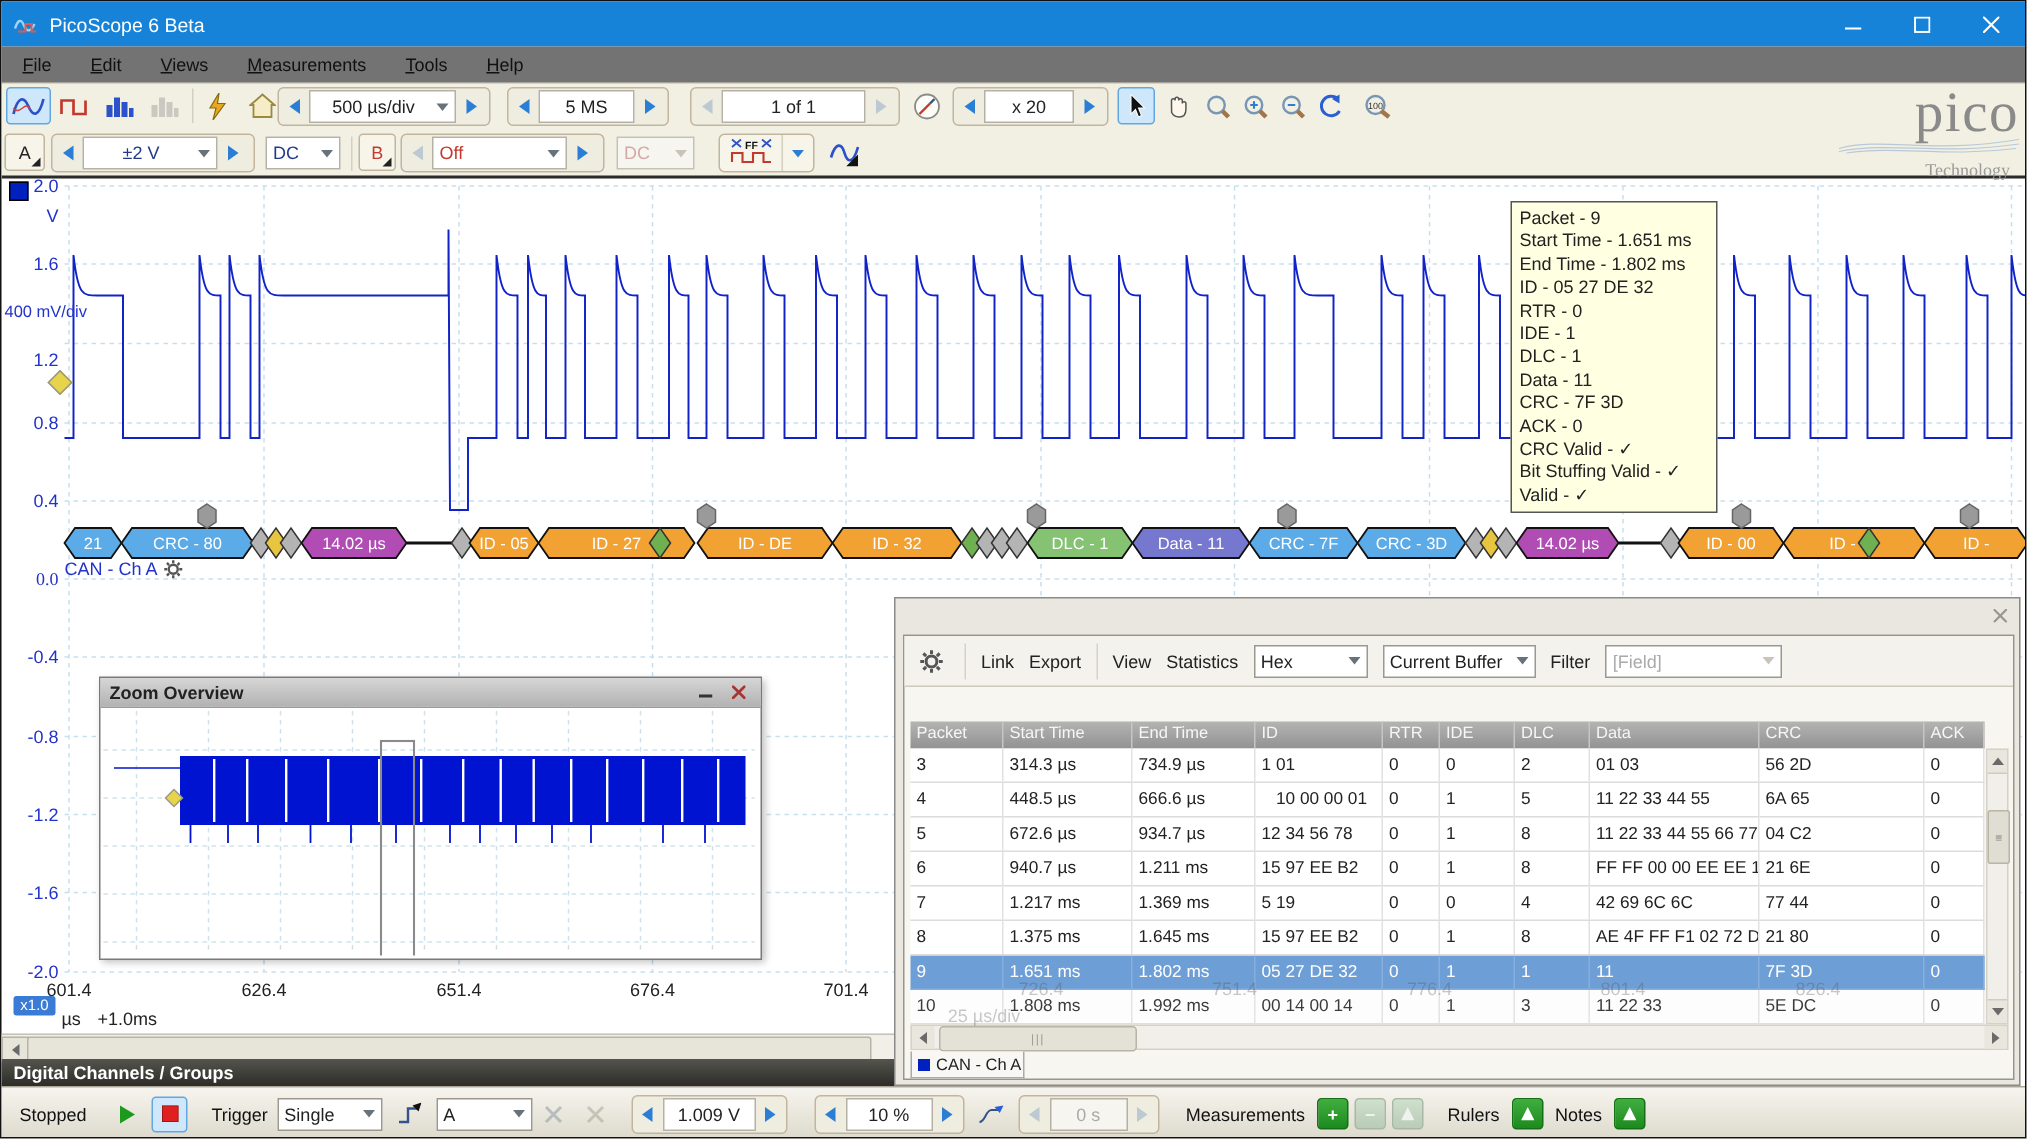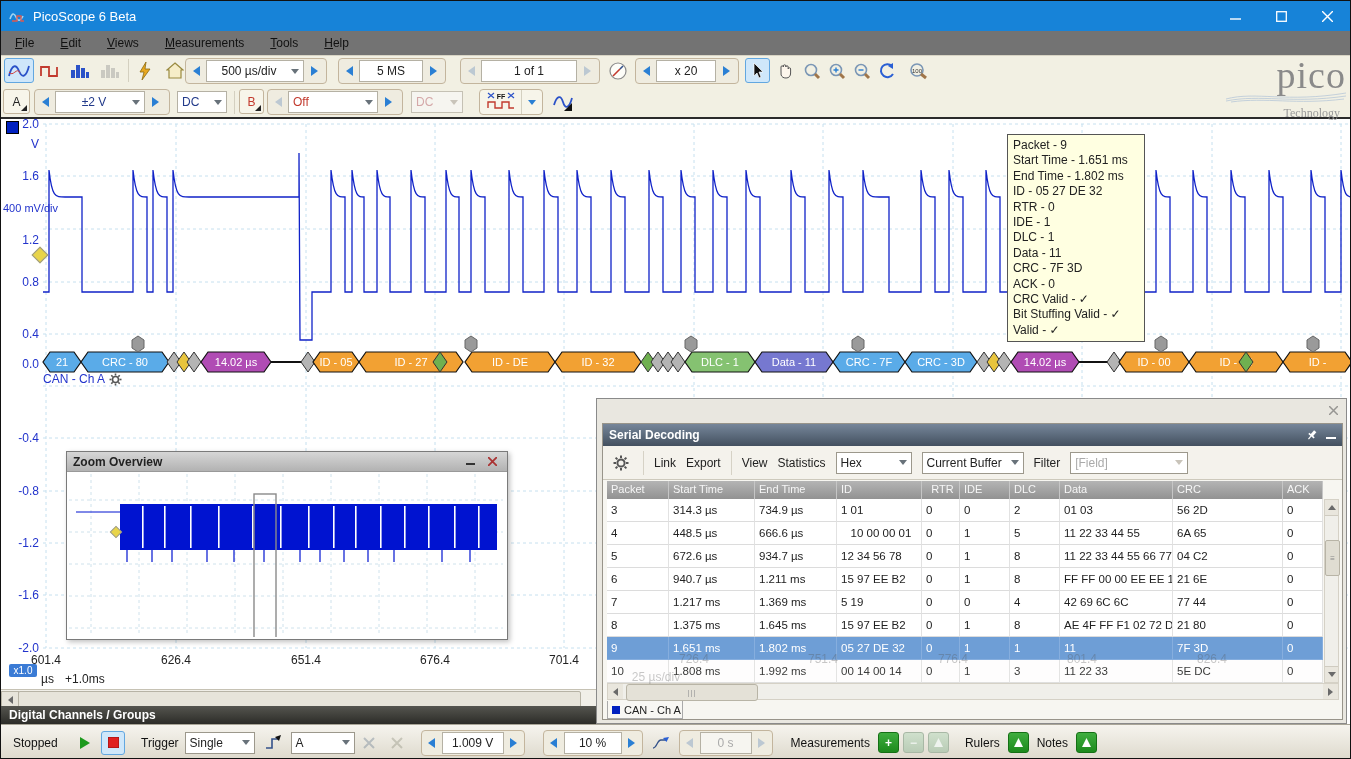--- a/index.html
+++ b/index.html
@@ -430,21 +430,21 @@
       <polygon points="857,218 863,222 863,230 857,234 851,230 851,222" fill="#9a9a9a" stroke="#666"></polygon>
       <polygon points="1160,218 1166,222 1166,230 1160,234 1154,230 1154,222" fill="#9a9a9a" stroke="#666"></polygon>
       <polygon points="1312,218 1318,222 1318,230 1312,234 1306,230 1306,222" fill="#9a9a9a" stroke="#666"></polygon>
     </svg>
   <div class="abs" id="yticks">
       <span class="ytick" style="left: 4px; top: 116px;">2.0</span>
       <span class="ytick" style="left: 4px; top: 168px;">1.6</span>
       <span class="ytick" style="left: 4px; top: 232px;">1.2</span>
       <span class="ytick" style="left: 4px; top: 274px;">0.8</span>
       <span class="ytick" style="left: 4px; top: 326px;">0.4</span>
-      <span class="ytick" style="left: 4px; top: 356px;">0.0</span>
+      <span class="ytick" style="left: 4px; top: 378px; font-family: Liberation Serif, serif;">0.0</span>
       <span class="ytick" style="left: 4px; top: 430px;">-0.4</span>
       <span class="ytick" style="left: 4px; top: 483px;">-0.8</span>
       <span class="ytick" style="left: 4px; top: 535px;">-1.2</span>
       <span class="ytick" style="left: 4px; top: 587px;">-1.6</span>
       <span class="ytick" style="left: 4px; top: 640px;">-2.0</span>
     </div>
   <div class="abs" id="xticks">
       <span class="xtick" style="left: 45px; top: 652px;">601.4</span>
       <span class="xtick" style="left: 175px; top: 652px;">626.4</span>
       <span class="xtick" style="left: 305px; top: 652px;">651.4</span>
@@ -563,33 +563,20 @@
         <rect x="45" y="56" width="8" height="8" fill="#e8d44a" stroke="#998" transform="rotate(45 49 60)"></rect>
         <rect x="187" y="22" width="22" height="158" fill="none" stroke="#8a8a8a" stroke-width="1.4"></rect>
       </svg>
   </div>
 
   <div class="abs" id="serialframe">
     <span id="serialclose"><svg width="9" height="9">
           <path d="M0 0 L9 9 M9 0 L0 9" stroke="#555" stroke-width="1.5"></path>
         </svg></span>
     <div id="serialwin">
-      <div id="sd-title">
-        <span class="t">Serial Decoding</span>
-        <svg width="12" height="12" style="margin-right:8px">
-            <g transform="rotate(40 6 6)">
-              <rect x="4.5" y="1" width="3" height="6" fill="#fff"></rect>
-              <rect x="2.5" y="6" width="7" height="1.6" fill="#fff"></rect>
-              <line x1="6" y1="7.6" x2="6" y2="11.5" stroke="#fff" stroke-width="1.2"></line>
-            </g>
-          </svg>
-        <svg width="10" height="10">
-            <line x1="0" y1="8" x2="10" y2="8" stroke="#fff" stroke-width="2"></line>
-          </svg>
-      </div>
       <div id="sd-toolbar">
         <span style="width:24px;height:24px;display:flex;align-items:center;justify-content:center">
           <svg width="16" height="16">
               <circle cx="8" cy="8" r="3.6" fill="none" stroke="#555" stroke-width="2"></circle>
               <g stroke="#555" stroke-width="2">
                 <line x1="8" y1="0.5" x2="8" y2="3"></line>
                 <line x1="8" y1="13" x2="8" y2="15.5"></line>
                 <line x1="0.5" y1="8" x2="3" y2="8"></line>
                 <line x1="13" y1="8" x2="15.5" y2="8"></line>
                 <line x1="2.6" y1="2.6" x2="4.4" y2="4.4"></line>
@@ -618,21 +605,21 @@
             <span class="txt">[Field]</span>
             <i class="ar d dis"></i>
           </span>
       </div>
       <div id="sd-table">
         <div class="hrow" id="sd-head">
             <div class="hcell" style="width: 62px;">Packet</div>
             <div class="hcell" style="width: 86px;">Start Time</div>
             <div class="hcell" style="width: 82px;">End Time</div>
             <div class="hcell" style="width: 85px;">ID</div>
-            <div class="hcell" style="width: 38px; text-align: center;">RTR</div>
+            <div class="hcell" style="width: 38px;">RTR</div>
             <div class="hcell" style="width: 50px;">IDE</div>
             <div class="hcell" style="width: 50px;">DLC</div>
             <div class="hcell" style="width: 113px;">Data</div>
             <div class="hcell" style="width: 110px;">CRC</div>
             <div class="hcell" style="width: 40px;">ACK</div>
           </div>
         <div id="sd-body">
             <div class="drow">
               <div class="dcell" style="width: 62px;">3</div>
               <div class="dcell" style="width: 86px;">314.3 µs</div>

